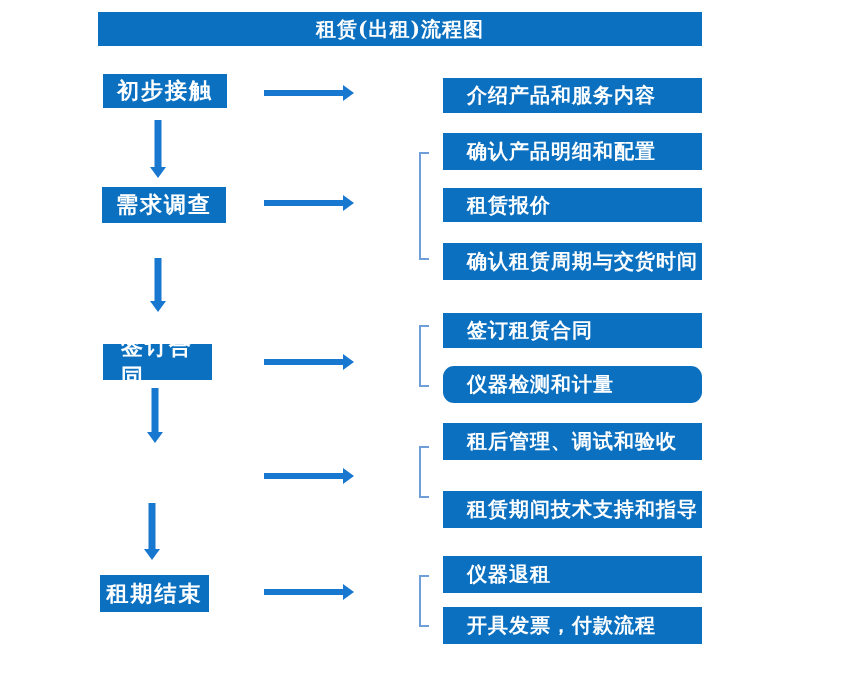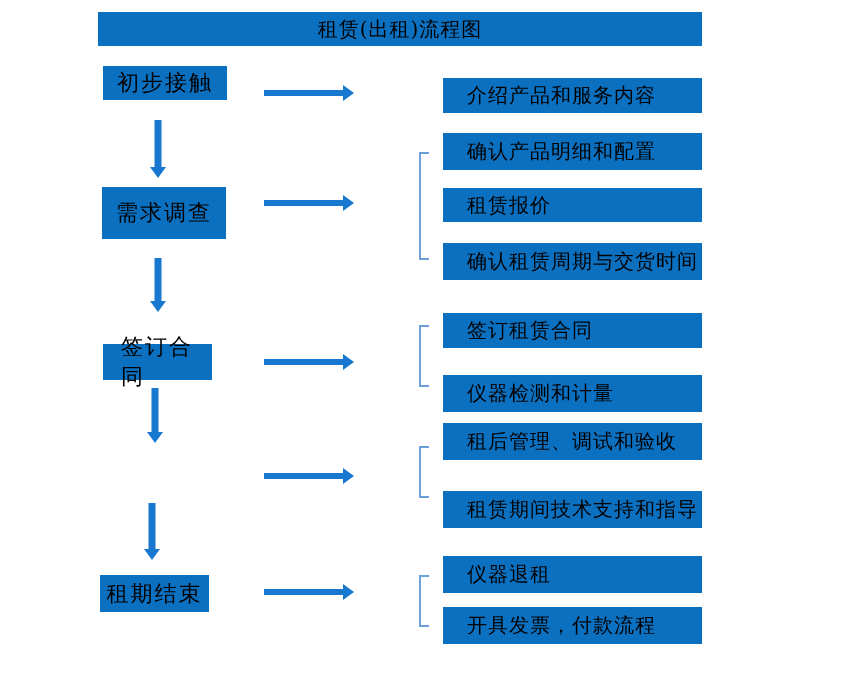--- a/index.html
+++ b/index.html
@@ -6,22 +6,22 @@
   .canvas{
     position:relative;
     width:844px;height:688px;
     background:#ffffff;
     font-family:"DejaVu Serif","Liberation Serif",serif;
     overflow:hidden;
   }
   .bluebox{
     position:absolute;
     background:var(--box-blue);
-    color:#000000;
-    font-weight:normal;
+    color:#ffffff;
+    font-weight:bold;
     display:flex;
     align-items:center;
     box-sizing:border-box;
   }
   .title-banner{
     left:98px;top:12px;width:604px;height:34px;
     justify-content:center;
     font-size:20px;
     letter-spacing:1px;
   }
@@ -70,22 +70,22 @@
     background:transparent;
   }
 </style>
 </head>
 <body>
 
 <div class="canvas">
 
   <div class="bluebox title-banner">租赁(出租)流程图</div>
 
-  <div class="bluebox leftbox" style="left:103px;top:66px;width:124px;height:34px;">初步接触</div>
-  <div class="bluebox leftbox" style="left:102px;top:187px;width:124px;height:52px;">需求调查</div>
+  <div class="bluebox leftbox" style="left:103px;top:74px;width:124px;height:34px;">初步接触</div>
+  <div class="bluebox leftbox" style="left:102px;top:187px;width:124px;height:36px;">需求调查</div>
   <div class="bluebox leftbox" style="left:103px;top:344px;width:109px;height:36px;padding-left:18px;">签订合同</div>
   <div class="bluebox leftbox" style="left:100px;top:575px;width:109px;height:37px;">租期结束</div>
 
   <div class="arrow-down" style="left:150px;top:120px;height:58px;">
     <div class="shaft"></div>
     <div class="head"></div>
   </div>
   <div class="arrow-down" style="left:150px;top:258px;height:54px;">
     <div class="shaft"></div>
     <div class="head"></div>
@@ -125,21 +125,21 @@
   <div class="bracket" style="top:446px;height:52px;"></div>
   <div class="bracket" style="top:575px;height:52px;"></div>
 
   <div class="bluebox rightbox" style="top:78px;height:35px;">介绍产品和服务内容</div>
 
   <div class="bluebox rightbox" style="top:133px;height:37px;">确认产品明细和配置</div>
   <div class="bluebox rightbox" style="top:188px;height:34px;">租赁报价</div>
   <div class="bluebox rightbox" style="top:243px;height:37px;">确认租赁周期与交货时间</div>
 
   <div class="bluebox rightbox" style="top:313px;height:35px;">签订租赁合同</div>
-  <div class="bluebox rightbox" style="top:375px;height:37px;">仪器检测和计量</div>
+  <div class="bluebox rightbox" style="top:366px;height:37px;border-radius:11px;">仪器检测和计量</div>
 
   <div class="bluebox rightbox" style="top:423px;height:37px;">租后管理、调试和验收</div>
   <div class="bluebox rightbox" style="top:491px;height:37px;">租赁期间技术支持和指导</div>
 
   <div class="bluebox rightbox" style="top:556px;height:37px;">仪器退租</div>
   <div class="bluebox rightbox" style="top:607px;height:37px;">开具发票，付款流程</div>
 
 </div>
 
 </body></html>

